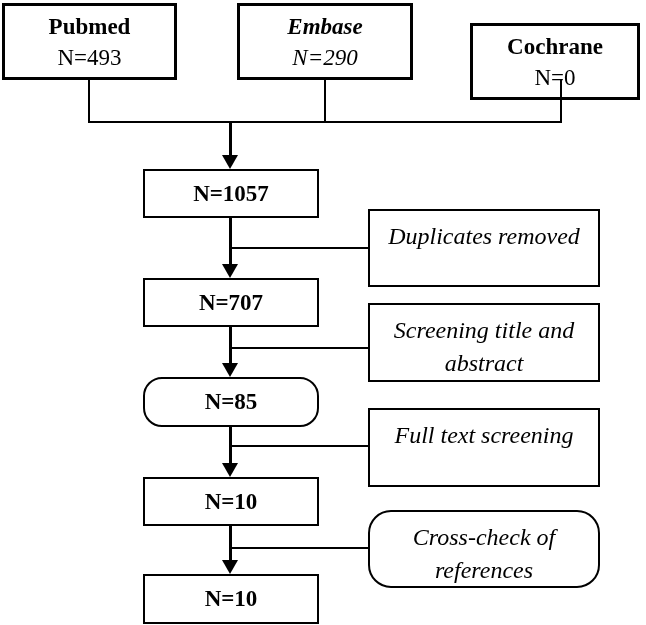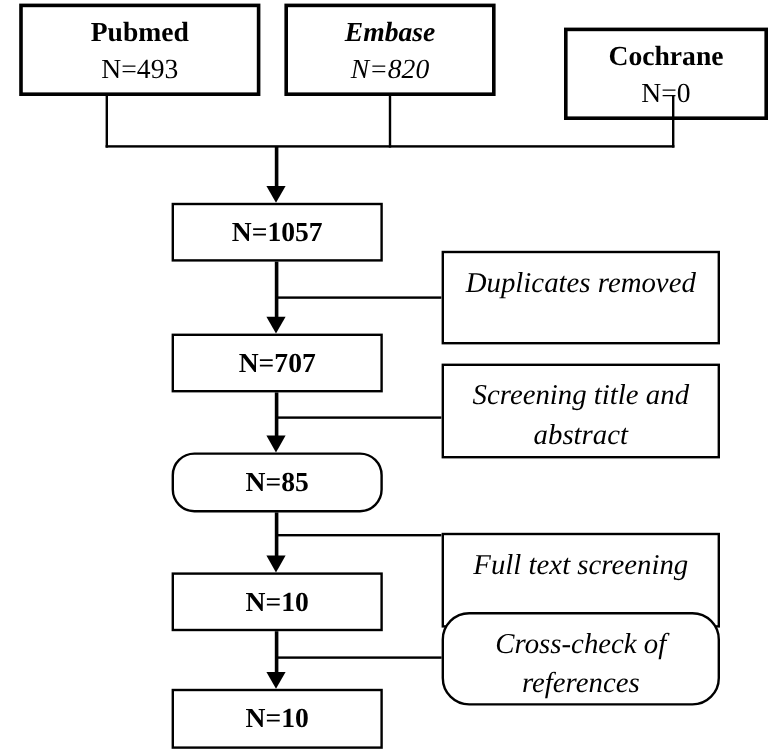--- a/index.html
+++ b/index.html
@@ -66,27 +66,27 @@
     border-left: 8px solid transparent;
     border-right: 8px solid transparent;
     border-top: 14px solid #000000;
   }
 </style>
 </head>
 <body>
 
 <div class="canvas">
 
-  <div class="box src-box" style="left:16px; top:3px; width:201px; height:77px;">
+  <div class="box src-box" style="left:2px; top:3px; width:175px; height:77px;">
     <div class="src-name">Pubmed</div>
     <div class="src-count">N=493</div>
   </div>
   <div class="box src-box" style="left:237px; top:3px; width:176px; height:77px;font-style:italic;">
     <div class="src-name">Embase</div>
-    <div class="src-count">N=820</div>
+    <div class="src-count">N=290</div>
   </div>
   <div class="box src-box" style="left:470px; top:3px; width:170px; height:77px;margin-top:20px;">
     <div class="src-name">Cochrane</div>
     <div class="src-count">N=0</div>
   </div>
 
   <div class="vline" style="left:88px;  top:80px; width:2px; height:43px;"></div>
   <div class="vline" style="left:324px; top:80px; width:2px; height:43px;"></div>
   <div class="vline" style="left:560px; top:80px; width:2px; height:43px;"></div>
   <div class="hline" style="left:88px;  top:121px; width:474px; height:2px;"></div>
@@ -125,20 +125,20 @@
   <div class="vline" style="left:229px; top:526px; width:3px; height:35px;"></div>
   <div class="arrow-head" style="left:222px; top:560px;"></div>
   <div class="hline" style="left:231px; top:547px; width:137px; height:2px;"></div>
 
   <div class="box side-box" style="left:368px; top:209px; width:232px; height:78px;">
     <div class="side-label">Duplicates removed</div>
   </div>
   <div class="box side-box" style="left:368px; top:303px; width:232px; height:79px;">
     <div class="side-label">Screening title and abstract</div>
   </div>
-  <div class="box side-box" style="left:368px; top:408px; width:232px; height:79px;margin-top:36px;">
+  <div class="box side-box" style="left:368px; top:408px; width:232px; height:79px;">
     <div class="side-label">Full text screening</div>
   </div>
   <div class="box side-box" style="left:368px; top:510px; width:232px; height:78px;border-radius:23px;">
     <div class="side-label">Cross-check of references</div>
   </div>
 
 </div>
 
 </body></html>

